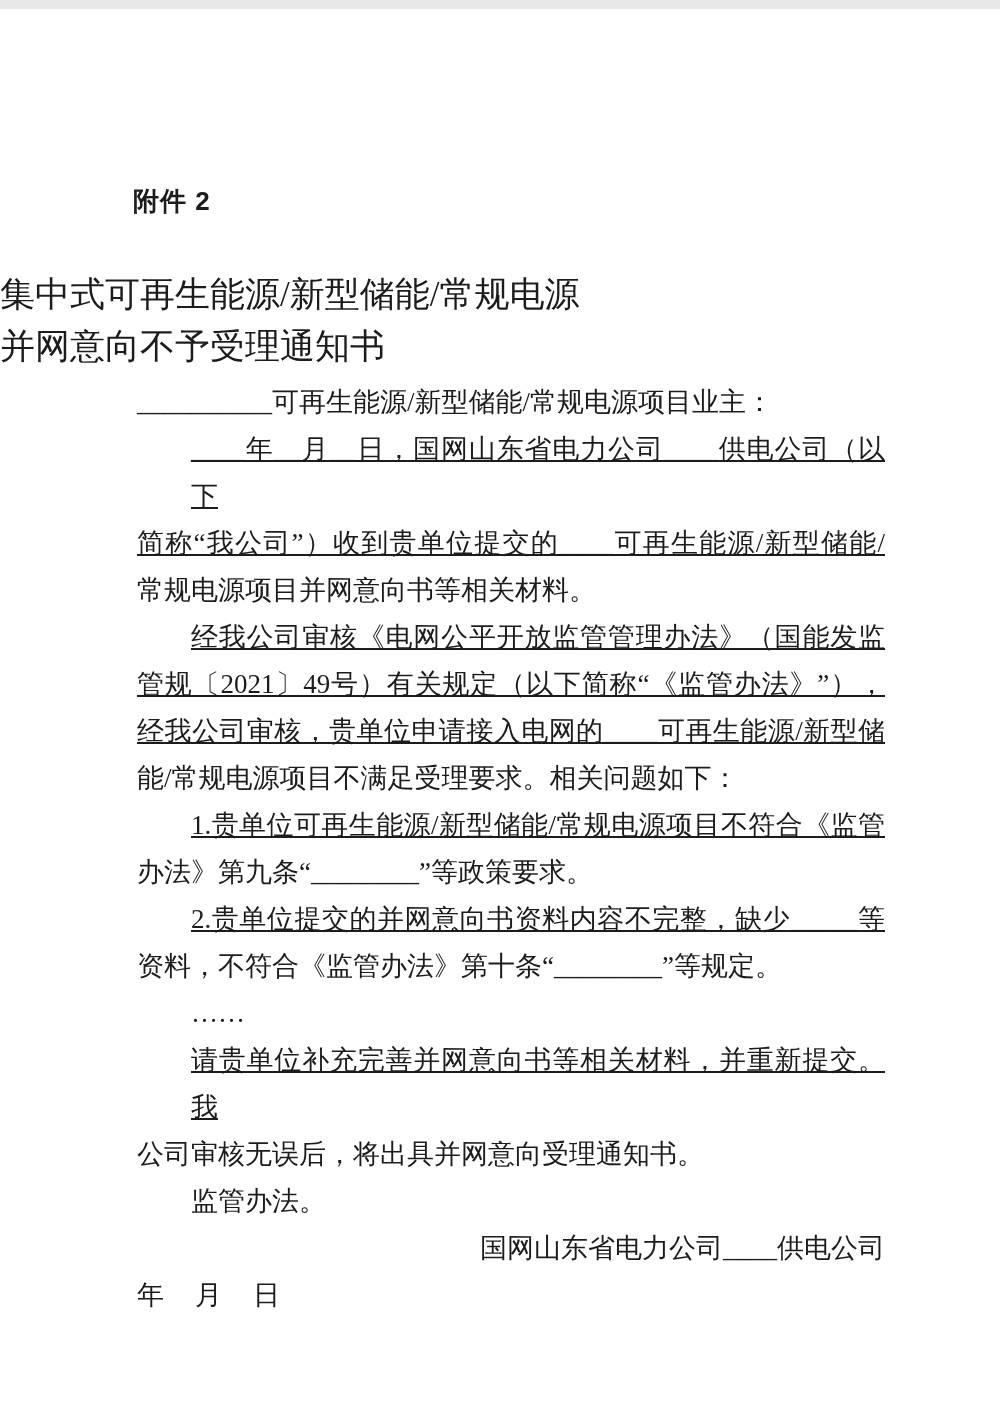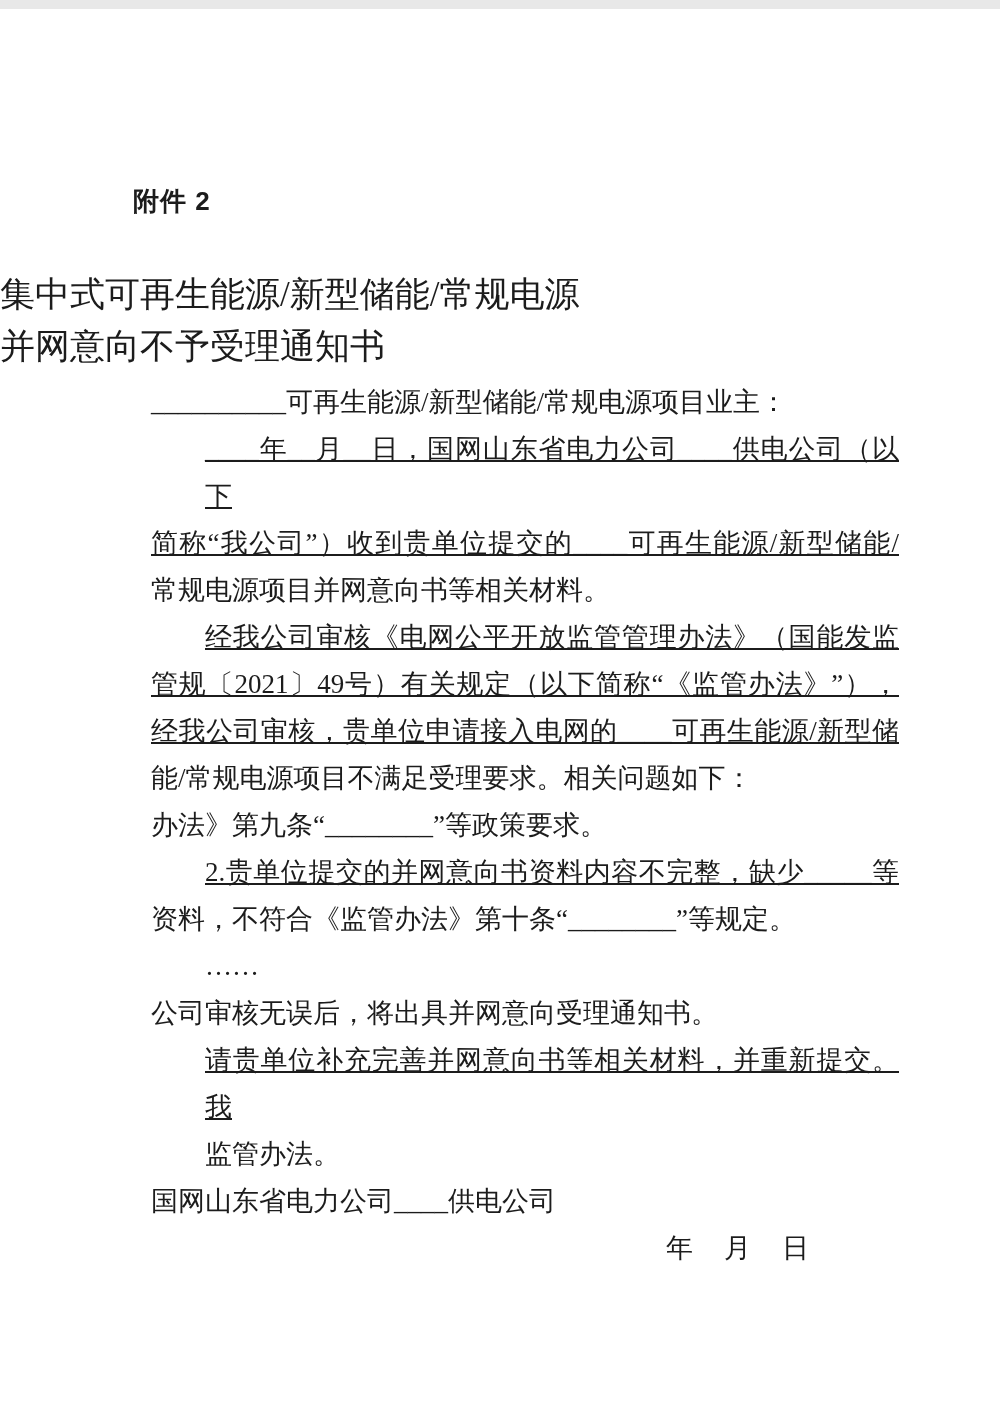--- a/index.html
+++ b/index.html
@@ -32,43 +32,43 @@
     top: 260px;
     left: 0;
     width: 100%;
     font-weight: normal;
     font-size: 35px;
     line-height: 52px;
   }
   .doc-body {
     position: absolute;
     top: 370px;
-    left: 151px;
+    left: 137px;
     width: 748px;
     font-size: 27px;
     line-height: 47px;
   }
   .line {
     white-space: nowrap;
   }
   .line.fill {
     white-space: normal;
     text-align: justify;
     text-align-last: justify;
     text-decoration: underline;
   }
   .line.ind {
     padding-left: 54px;
   }
   .line.right {
-    text-align: left;
+    text-align: right;
     white-space: normal;
   }
   .line.date {
-    text-align: right;
+    text-align: left;
     padding-right: 88px;
     letter-spacing: 2px;
     white-space: normal;
   }
 </style>
 </head>
 <body>
 
 <div class="page">
 
@@ -83,26 +83,27 @@
 
     <div class="line">__________可再生能源/新型储能/常规电源项目业主：</div>
 
     <div class="line ind fill">____年__月__日，国网山东省电力公司____供电公司（以下</div>
     <div class="line fill">简称“我公司”）收到贵单位提交的____可再生能源/新型储能/</div>
     <div class="line">常规电源项目并网意向书等相关材料。</div>
     <div class="line ind fill">经我公司审核《电网公平开放监管管理办法》（国能发监</div>
     <div class="line fill">管规〔2021〕49号）有关规定（以下简称“《监管办法》”），</div>
     <div class="line fill">经我公司审核，贵单位申请接入电网的____可再生能源/新型储</div>
     <div class="line">能/常规电源项目不满足受理要求。相关问题如下：</div>
+    <div class="line ind fill">1.贵单位可再生能源/新型储能/常规电源项目不符合《监管</div>
     <div class="line">办法》第九条“________”等政策要求。</div>
     <div class="line ind fill">2.贵单位提交的并网意向书资料内容不完整，缺少_____等</div>
     <div class="line">资料，不符合《监管办法》第十条“________”等规定。</div>
     <div class="line ind">……</div>
+    <div class="line ind fill">请贵单位补充完善并网意向书等相关材料，并重新提交。我</div>
     <div class="line">公司审核无误后，将出具并网意向受理通知书。</div>
-    <div class="line ind fill">请贵单位补充完善并网意向书等相关材料，并重新提交。我</div>
     <div class="line ind">监管办法。</div>
 
     <div class="line right">国网山东省电力公司____供电公司</div>
     <div class="line date">年　月　日</div>
 
   </div>
 
 </div>
 
 </body></html>

